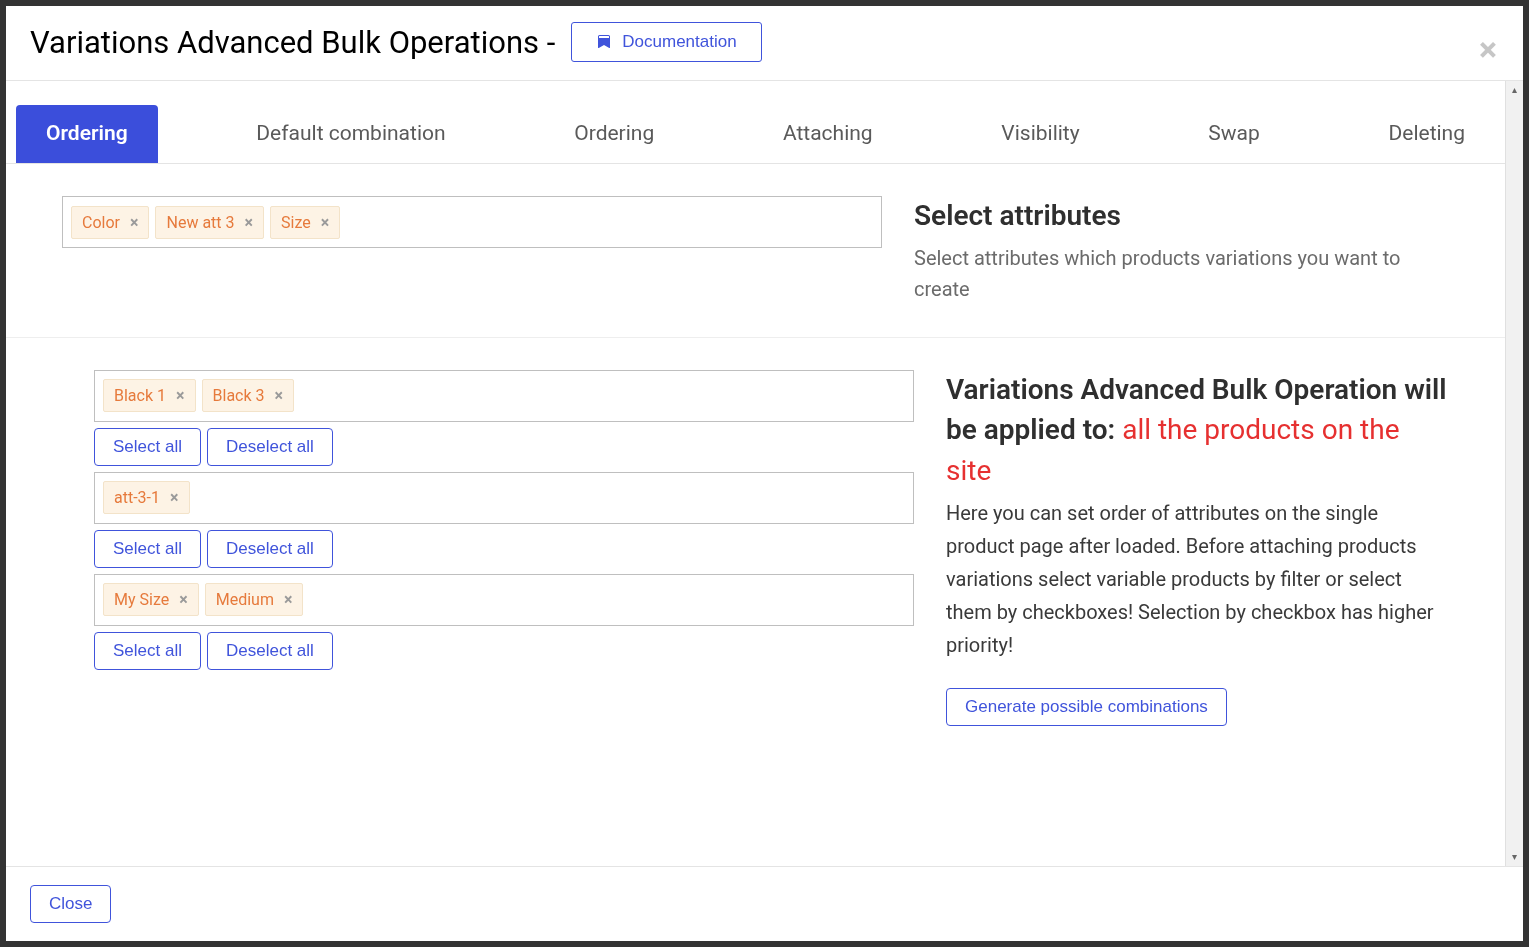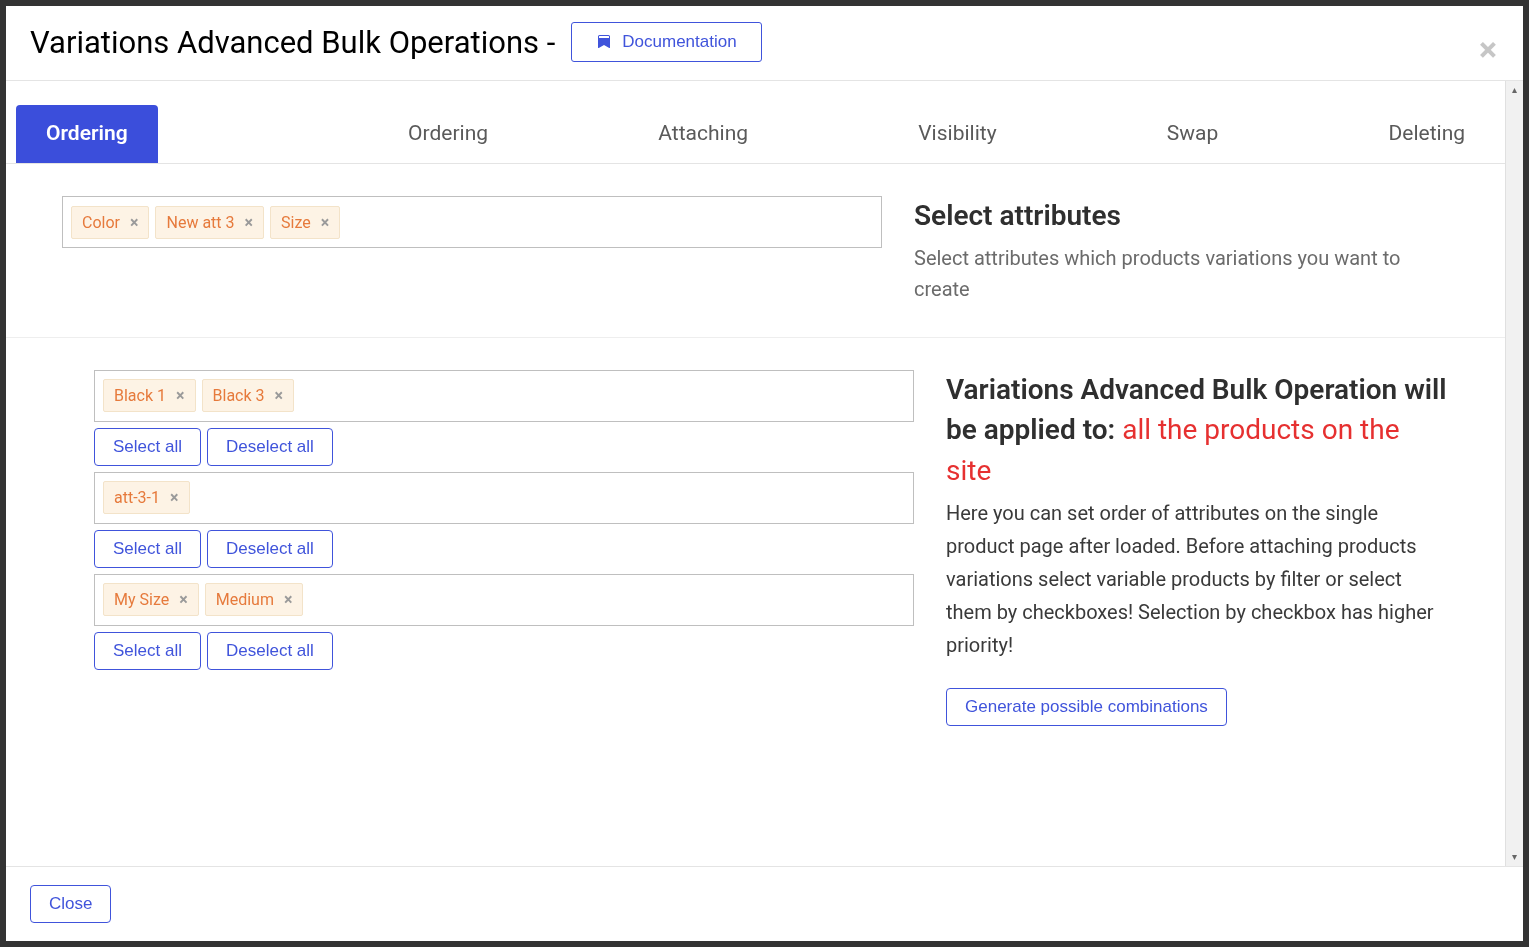--- a/index.html
+++ b/index.html
@@ -204,20 +204,21 @@
     </button>
     <span class="close-x">×</span>
   </div>
 
   <div class="modal-body-wrapper">
     <div class="modal-body">
 
       <div class="tabs">
         <div class="tab active">Ordering</div>
         <div class="tab-spacer"></div>
+        <div class="tab">Default combination</div>
         <div class="tab-spacer"></div>
         <div class="tab">Ordering</div>
         <div class="tab-spacer"></div>
         <div class="tab">Attaching</div>
         <div class="tab-spacer"></div>
         <div class="tab">Visibility</div>
         <div class="tab-spacer"></div>
         <div class="tab">Swap</div>
         <div class="tab-spacer"></div>
         <div class="tab">Deleting</div>

